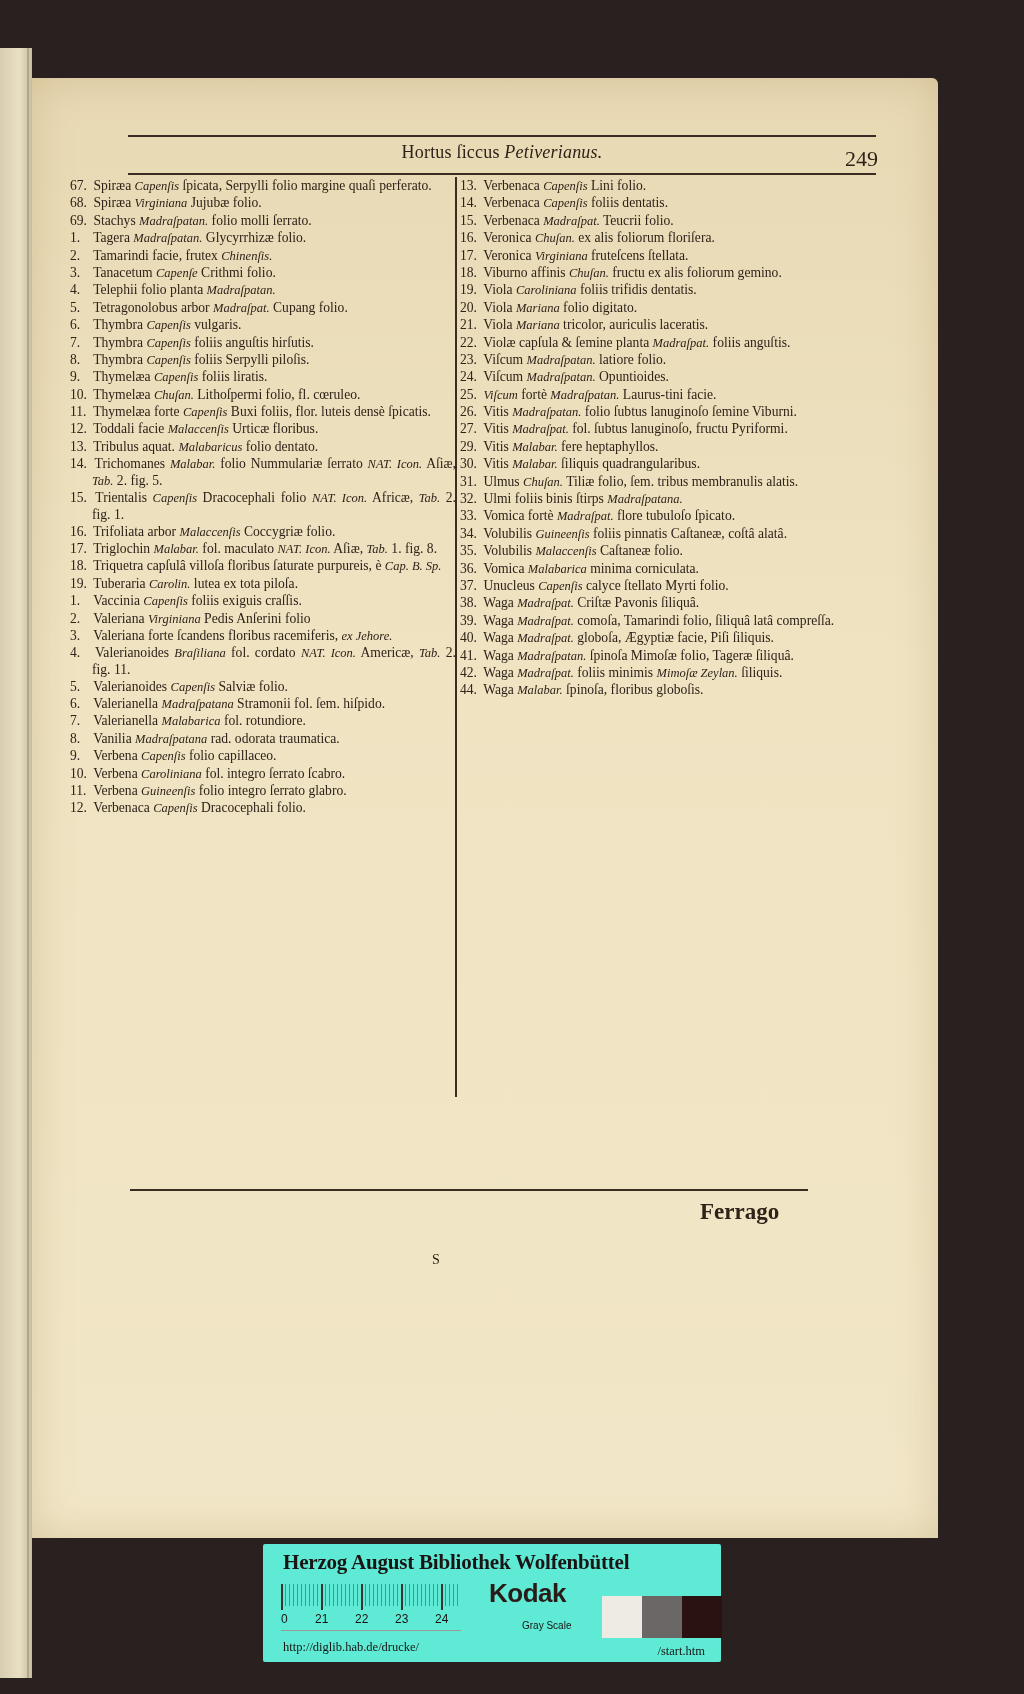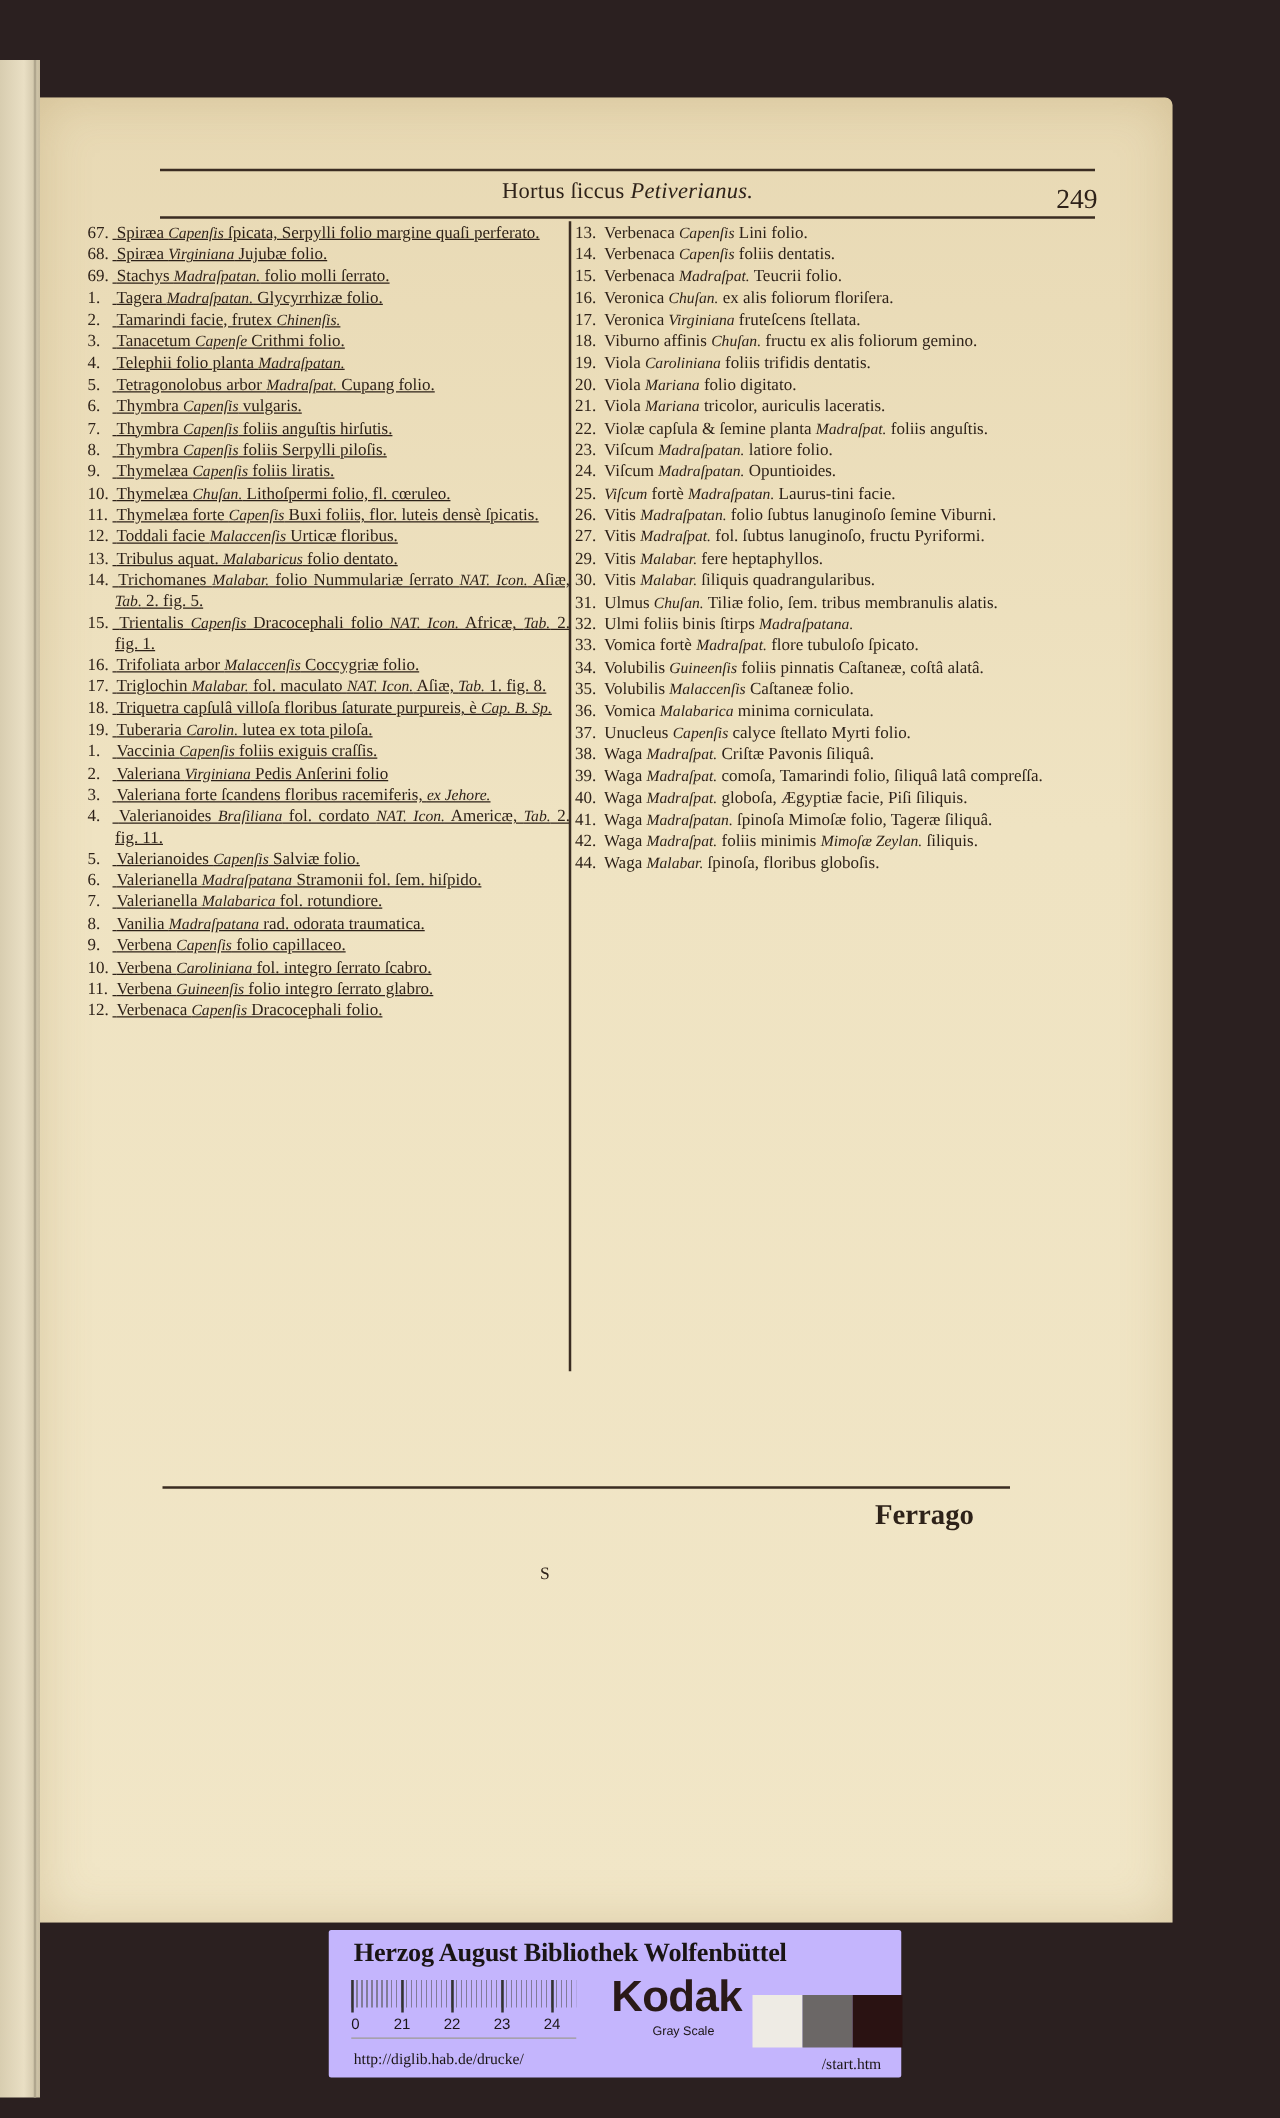--- a/index.html
+++ b/index.html
@@ -36,59 +36,59 @@
   .header .pageno {
     position:absolute; right:-2px; top:8px; font-size:22px;margin-left:28px;
   }
   .rule-head {
     position:absolute; left:96px; top:95px; width:748px; height:1.5px; background:#3a2c22;
   }
   .col {
     position:absolute; top:100px;
     font-size:13.6px; line-height:15.8px;
   }
-  .col.left { left:38px; width:386px;text-decoration:underline; }
+  .col.left { left:38px; width:386px; }
   .col.right { left:428px; width:386px; }
   .divider {
     position:absolute; left:423px; top:99px; width:1.5px; height:920px; background:#3a2c22;
   }
   .entry { position:relative; padding-left:22px; text-indent:-22px; margin:0 0 0.6px 0; text-align:justify; }
   .num { display:inline-block; min-width:20px; text-indent:0; }
   .it { font-style:italic; font-size:12.5px; }
   .rule-bottom {
     position:absolute; left:98px; top:1111px; width:678px; height:2px; background:#3a2c22;
   }
   .signature {
     position:absolute; left:400px; top:1174px; font-size:14px;
   }
   .catchword {
     position:absolute; left:668px; top:1121px; font-size:23px; font-weight:bold;
   }
   .label {
     position:absolute; left:263px; top:1544px; width:458px; height:118px;
-    background:#c4b5fd; border-radius:2px;
+    background:#5eead4; border-radius:2px;
     font-family:"Liberation Serif", serif; color:#1a1514;
   }
   .label .lib {
     position:absolute; left:20px; top:6px; font-size:21px; font-weight:bold; letter-spacing:-0.2px;
   }
   .ruler {
     position:absolute; left:18px; top:40px; width:180px; height:46px;
     border-bottom:1px solid #9c9a94;
   }
   .ruler .ticks {
     position:absolute; left:0; right:0; top:0; height:22px;
     background:repeating-linear-gradient(90deg,#555 0 1px, transparent 1px 4px);
     opacity:0.6;
   }
   .ruler .major { position:absolute; top:0; width:1.5px; height:26px; background:#333; }
   .ruler .num-lbl { position:absolute; top:28px; font-family:"Liberation Sans", sans-serif; font-size:12px; }
   .kodak {
     position:absolute; left:226px; top:34px; font-family:"Liberation Sans", sans-serif;
-    font-weight:bold; font-size:35px; letter-spacing:-0.5px; color:#2a1a18;
+    font-weight:bold; font-size:26px; letter-spacing:-0.5px; color:#2a1a18;
   }
   .grayscale {
     position:absolute; left:259px; top:76px; font-family:"Liberation Sans", sans-serif; font-size:10px;
   }
   .patch { position:absolute; top:52px; height:42px; width:40px; }
   .url1 { position:absolute; left:20px; top:96px; font-size:12.5px; }
   .url2 { position:absolute; right:16px; top:100px; font-size:12.5px; }
 </style>
 </head>
 <body>

